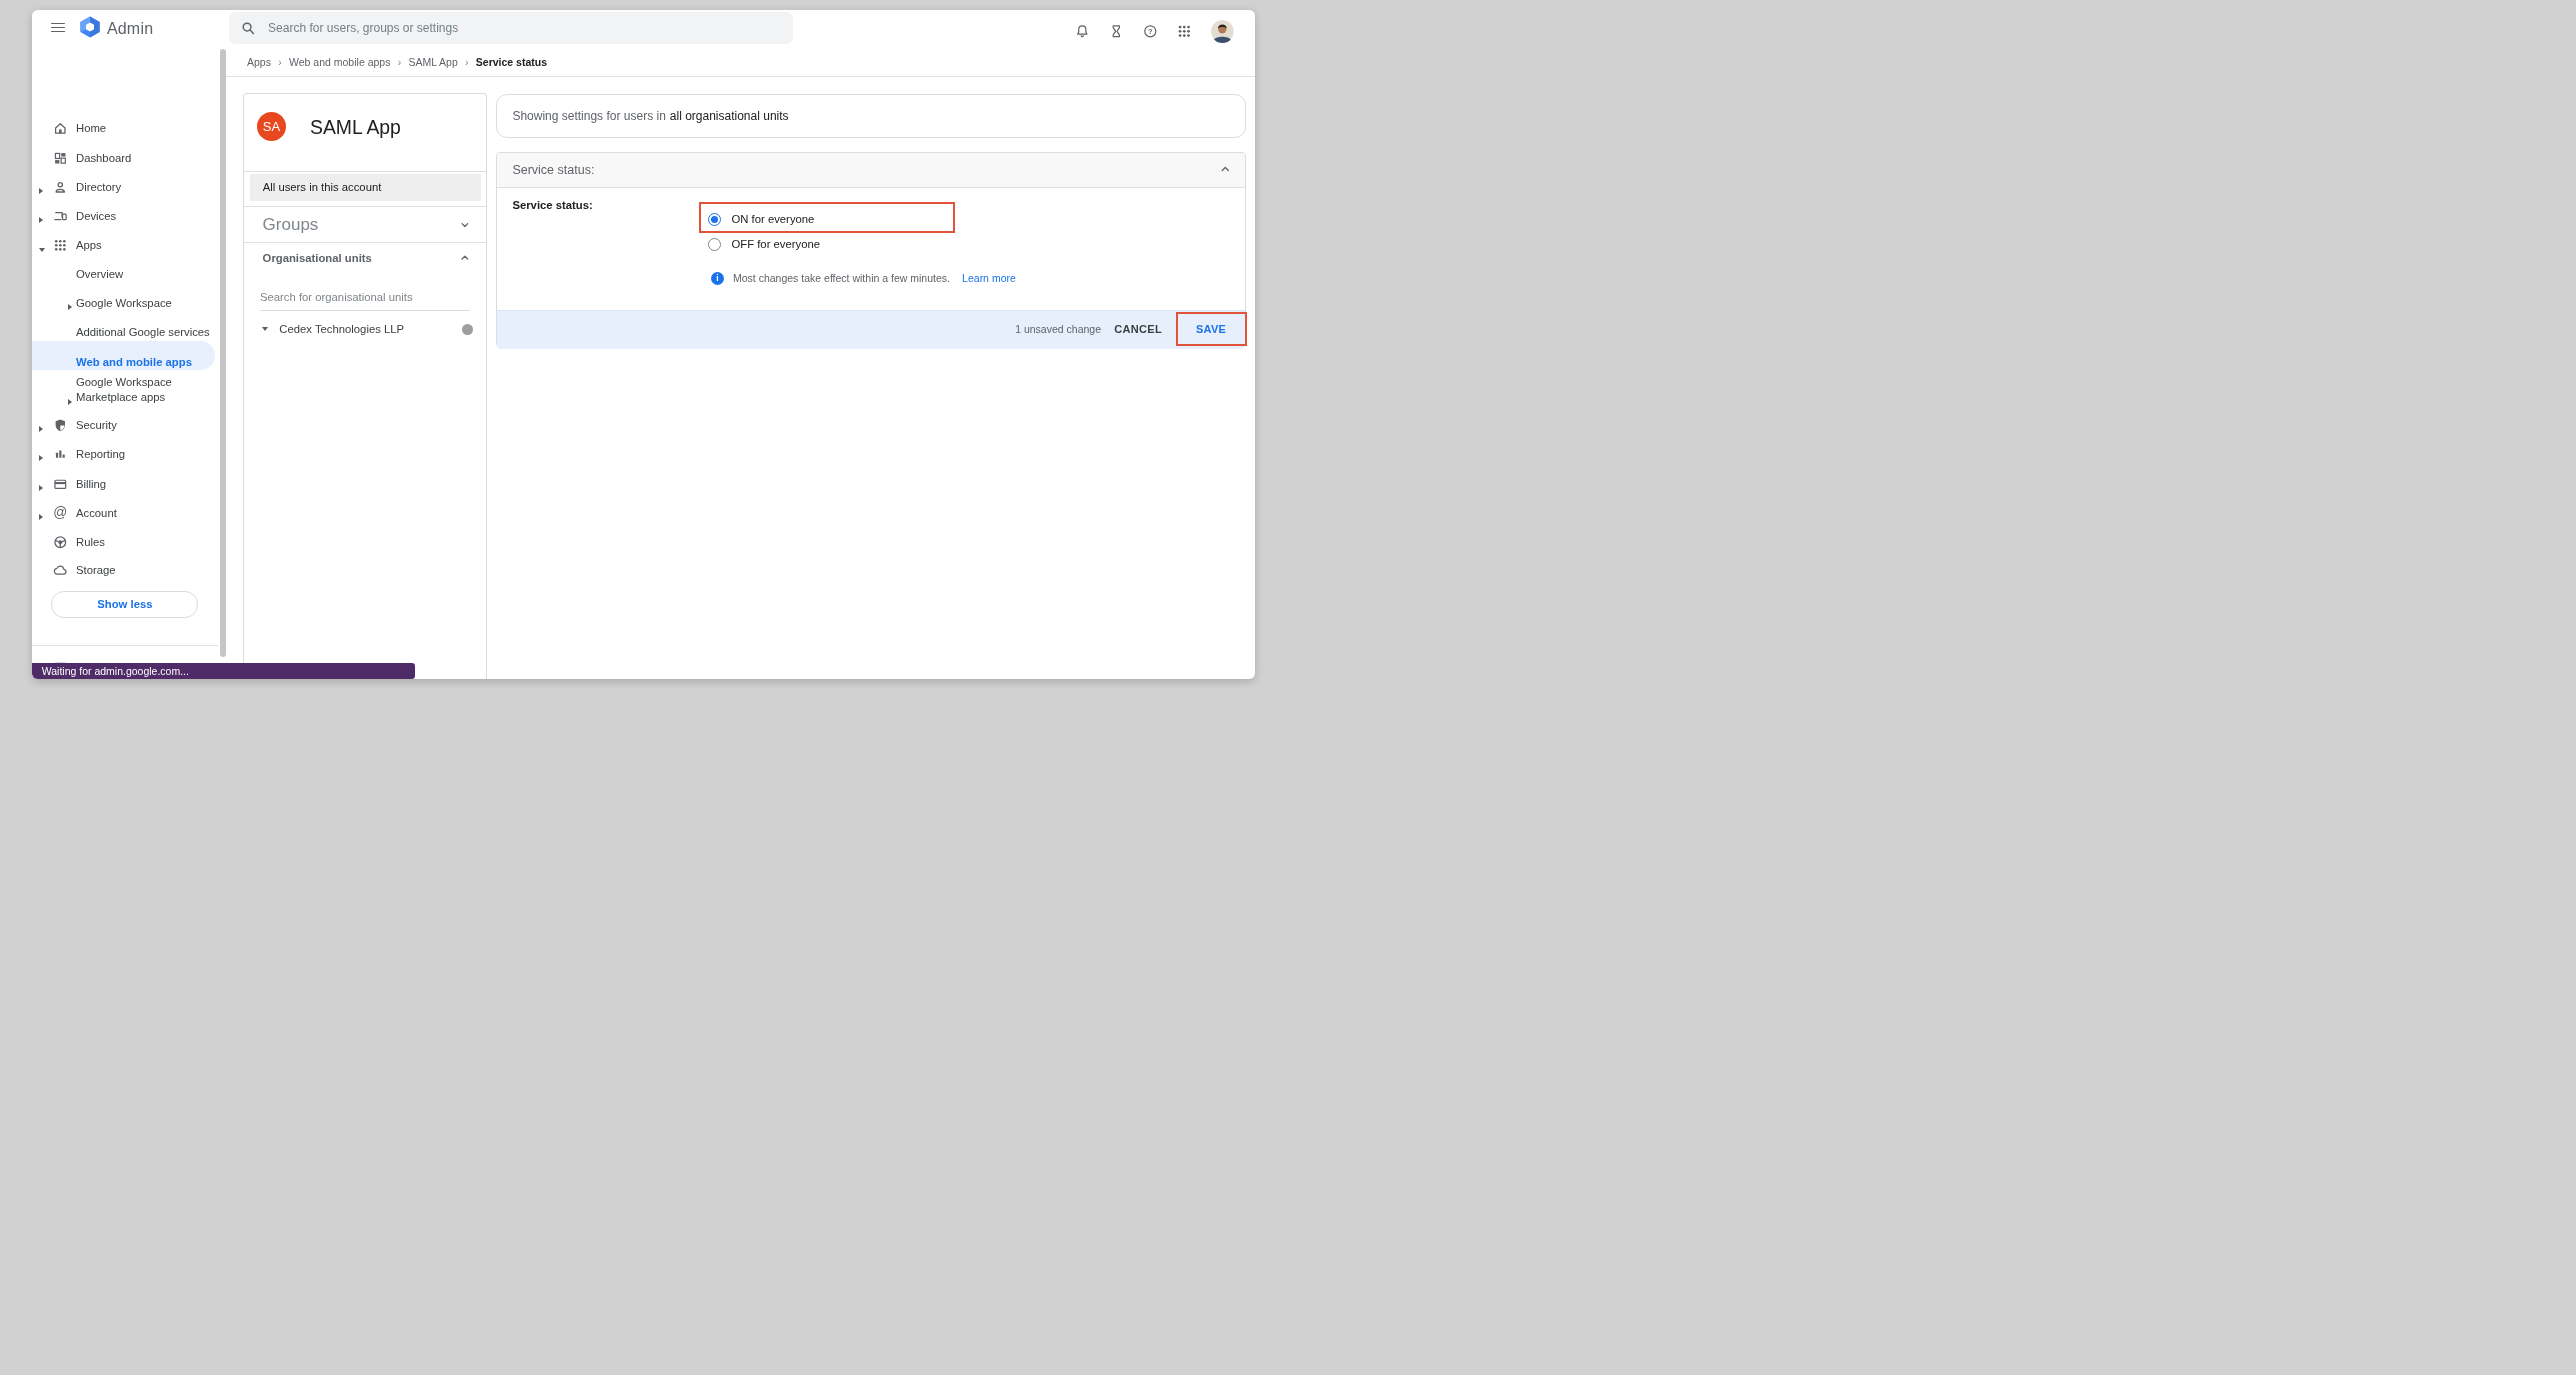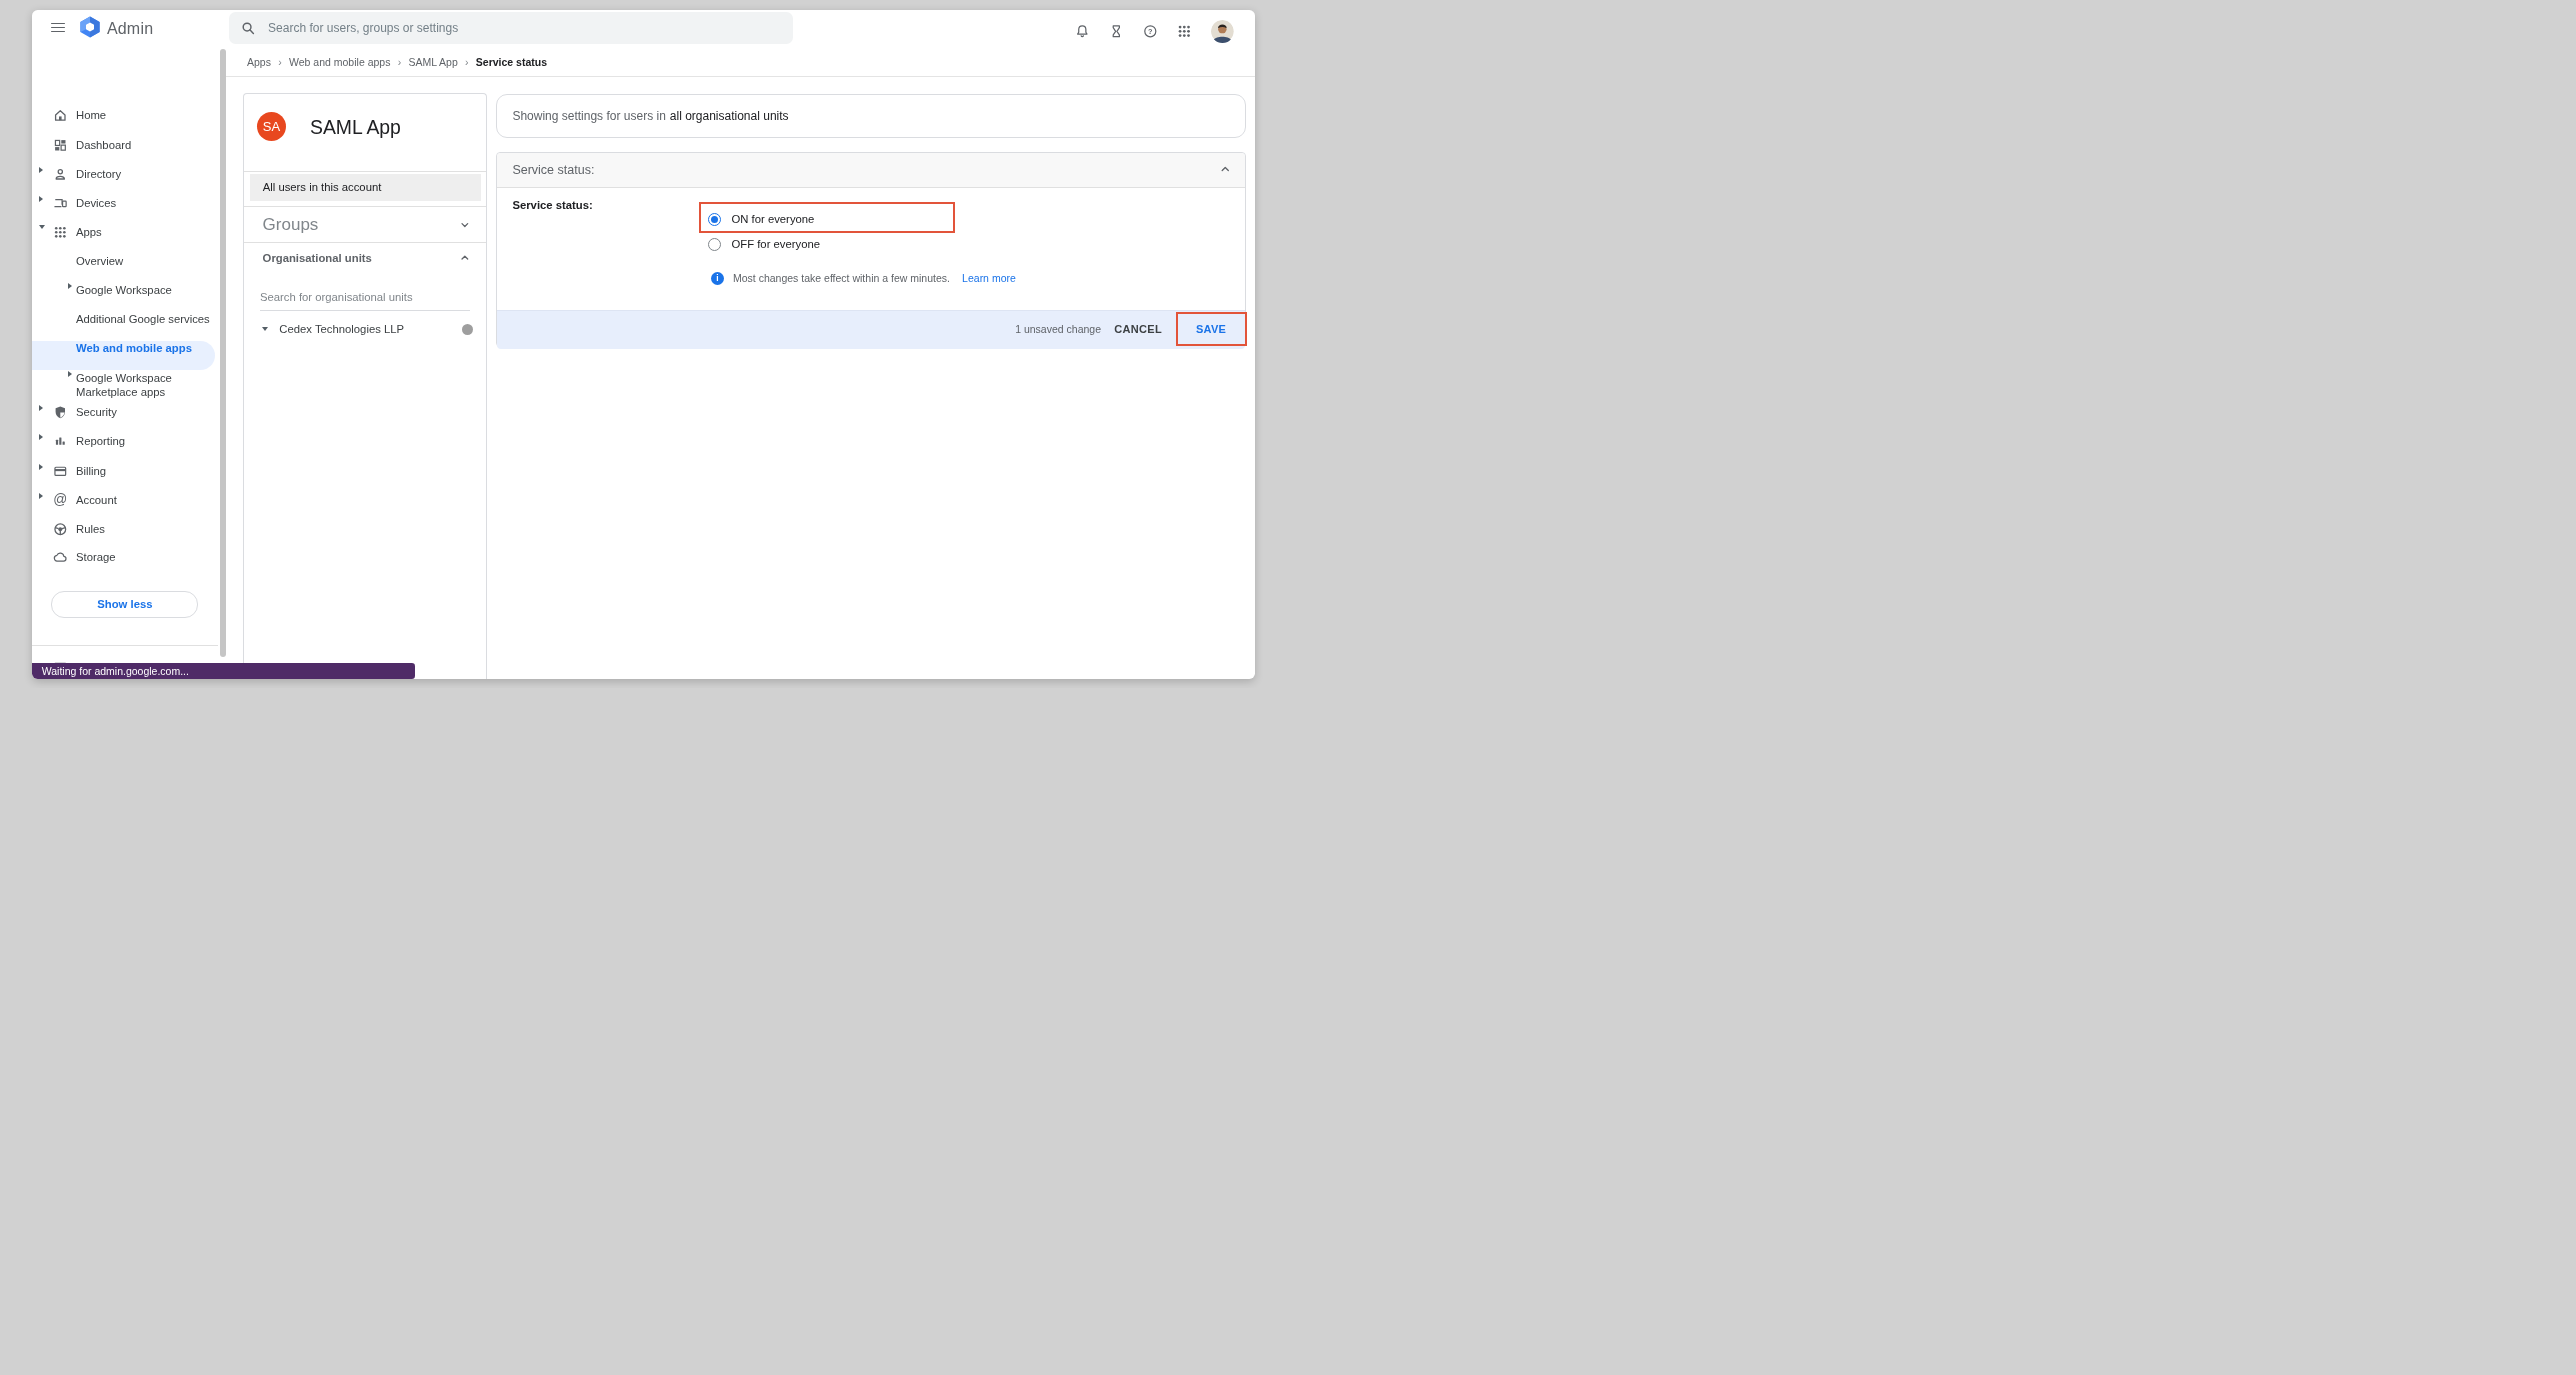--- a/index.html
+++ b/index.html
@@ -33,21 +33,21 @@
   .ticon{width:14.6px;height:14.6px;display:flex;align-items:center;justify-content:center;cursor:pointer;}
   .avatar{width:22.7px;height:22.7px;border-radius:50%;overflow:hidden;display:block;cursor:pointer;}
   
   .breadcrumb{left:215px;top:46px;display:flex;align-items:center;gap:7.3px;font-size:10.5px;color:#5f6368;}
   .breadcrumb .crumb{cursor:pointer;}
   .breadcrumb .sep{color:#80868b;font-size:10.5px;}
   .breadcrumb .current{color:#202124;font-weight:700;}
   .crumb-divider{left:193px;top:66px;right:0;height:0.8px;background:#e4e4e4;}
   
   .sidebar{left:0;top:45px;width:186px;bottom:0;}
-  .srow{position:absolute;left:0;width:183px;height:27.5px;display:flex;align-items:flex-start;cursor:pointer;font-size:11.3px;color:#3c4043;}
+  .srow{position:absolute;left:0;width:183px;height:27.5px;display:flex;align-items:flex-end;cursor:pointer;font-size:11.3px;color:#3c4043;}
   .srow .slabel{margin-left:44px;line-height:1.3;}
   .srow.sel{background:#e8f0fe;border-radius:0 14.6px 14.6px 0;height:29px;}
   .srow.sel .slabel{color:#1a73e8;font-weight:700;}
   .sicon{position:absolute;left:21px;width:14.6px;height:14.6px;display:flex;align-items:center;justify-content:center;}
   .exp{position:absolute;}
   .tri-r{width:0;height:0;border-top:3.2px solid transparent;border-bottom:3.2px solid transparent;border-left:4.4px solid #555f66;}
   .tri-d{width:0;height:0;border-left:3.2px solid transparent;border-right:3.2px solid transparent;border-top:4.4px solid #555f66;}
   .exp-main{left:6.5px;}
   .exp-sub{left:36px;}
   .glyph-at{font-size:13.8px;color:#5f6368;font-weight:400;line-height:1;}

